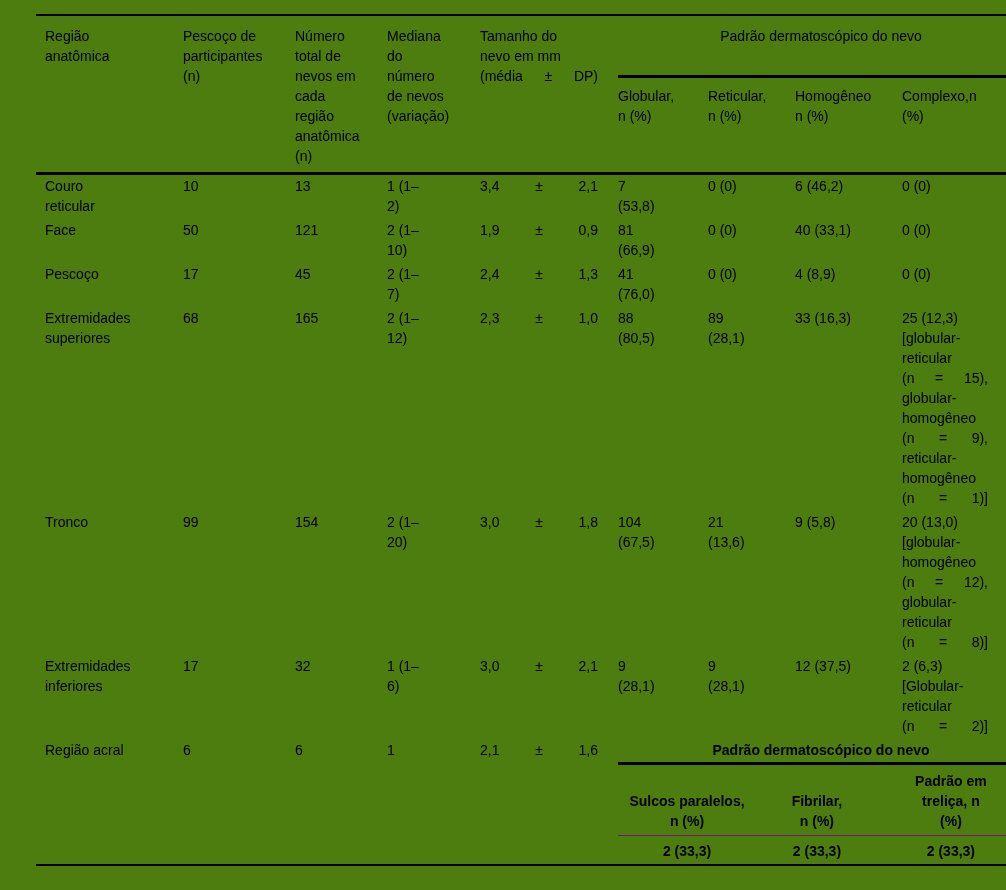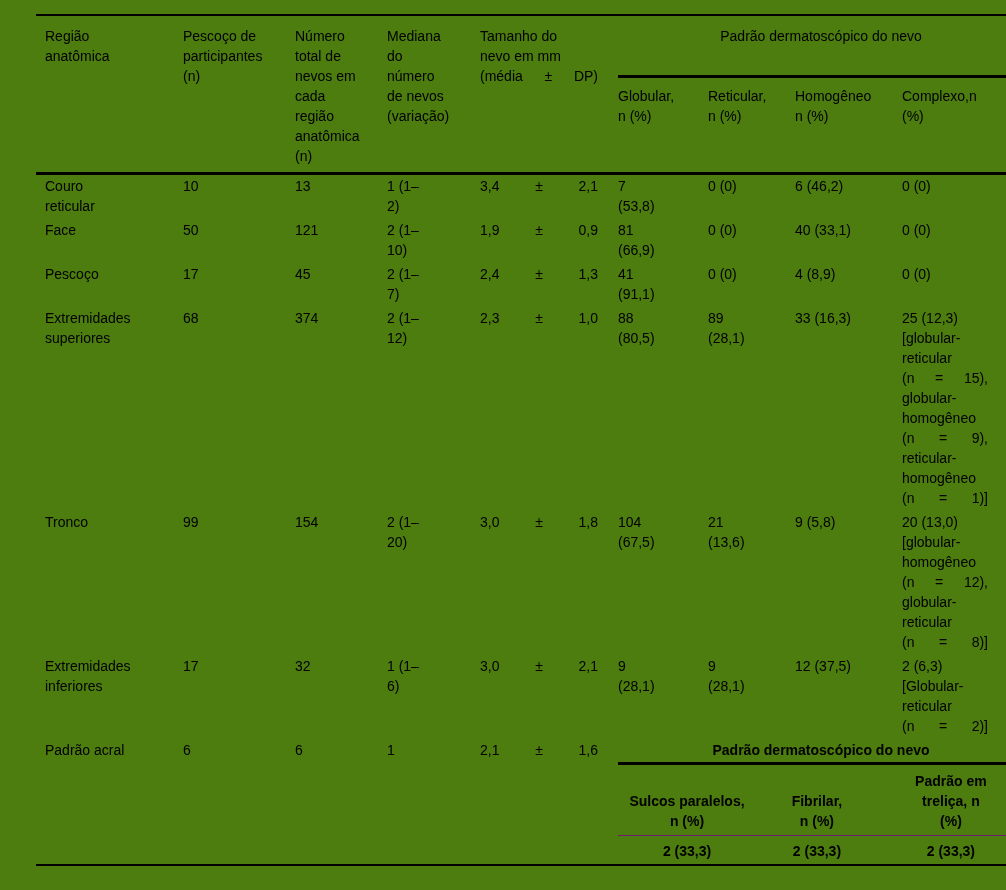--- a/index.html
+++ b/index.html
@@ -209,37 +209,37 @@
         <td>45</td>
         <td>
             <div>2 (1–</div>
             <div>7)</div>
           </td>
         <td class="c5">
             <div class="jline">2,4 ± 1,3</div>
           </td>
         <td>
             <div>41</div>
-            <div>(91,1)</div>
+            <div>(76,0)</div>
           </td>
         <td>
             <div>0 (0)</div>
           </td>
         <td>4 (8,9)</td>
         <td class="c9">
             <div>0 (0)</div>
           </td>
       </tr>
       <tr>
         <td class="c1">
             <div>Extremidades</div>
             <div>superiores</div>
           </td>
         <td>68</td>
-        <td>374</td>
+        <td>165</td>
         <td>
             <div>2 (1–</div>
             <div>12)</div>
           </td>
         <td class="c5">
             <div class="jline">2,3 ± 1,0</div>
           </td>
         <td>
             <div>88</div>
             <div>(80,5)</div>
@@ -319,21 +319,21 @@
         <td>12 (37,5)</td>
         <td class="c9">
             <div>2 (6,3)</div>
             <div>[Globular-</div>
             <div>reticular</div>
             <div class="jline">(n = 2)]</div>
           </td>
       </tr>
       <tr>
         <td class="c1">
-            <div>Padrão acral</div>
+            <div>Região acral</div>
           </td>
         <td>6</td>
         <td>6</td>
         <td>
             <div>1</div>
           </td>
         <td class="c5">
             <div class="jline">2,1 ± 1,6</div>
           </td>
         <td colspan="4" class="acral-cell">

